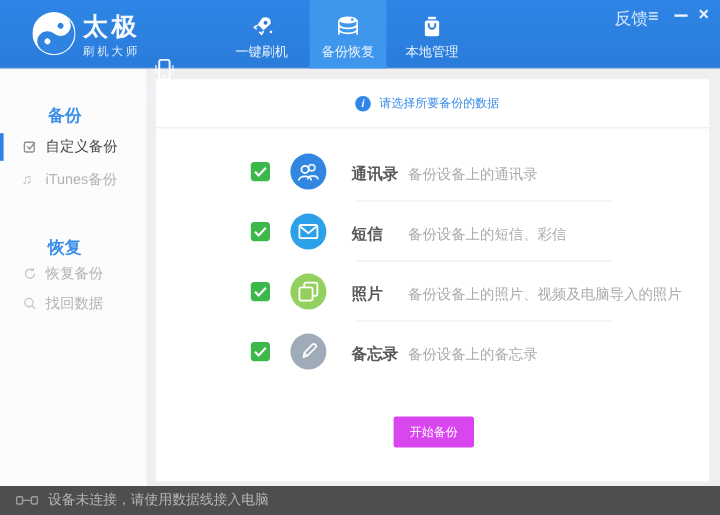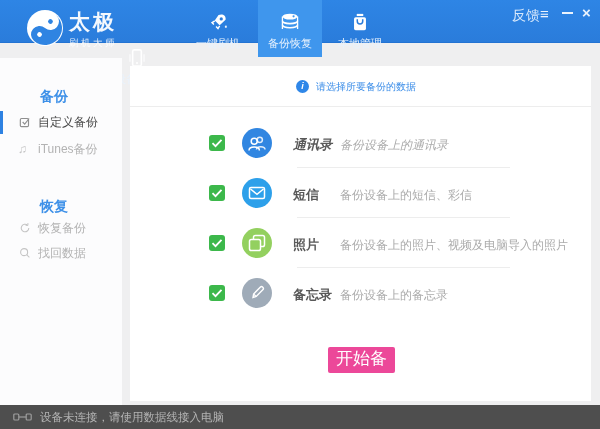--- a/index.html
+++ b/index.html
@@ -1,21 +1,21 @@
 <!DOCTYPE html>
 <html><head>
 <meta charset="utf-8">
 <style>
   * { margin:0; padding:0; box-sizing:border-box; }
   html,body { background:#d8d8d8; }
   body { font-family:"Liberation Sans","DejaVu Sans",sans-serif; }
   .window { position:relative; width:600px; height:429px; background:#efeff0; overflow:hidden; margin:0 auto; }
 
   
-  .topbar { position:absolute; left:0; top:0; width:600px; height:43px;
+  .topbar { position:absolute; left:0; top:0; width:600px; height:57px;
             background:linear-gradient(#2e85e5,#2a7cdb); border-bottom:1px solid #2373d2; }
   .logo { position:absolute; left:27px; top:10px; width:36px; height:36px; }
   .logo-text { position:absolute; left:69px; top:8px; color:#ffffff; }
   .logo-title { font-size:21px; letter-spacing:3px; font-weight:bold; opacity:.95; }
   .logo-sub { font-size:9.5px; letter-spacing:2.5px; opacity:.85; margin-top:1px; }
 
   .tab { position:absolute; top:0; height:57px; width:64px; text-align:center; cursor:pointer; }
   .tab.t0 { left:105px;margin-top:36px; } .tab.t1 { left:186px; } .tab.t2 { left:258px; } .tab.t3 { left:328px; }
   .tab.active { background:#3f96ed; }
   .tab .ticon { display:block; margin:9px auto 1px; width:26px; height:26px; }
@@ -41,30 +41,30 @@
   .side-item .chev { position:absolute; left:88px; top:0; font-size:14px; color:#a8a8a8; }
 
   
   .card { position:absolute; left:130px; top:66px; width:461px; height:335px; background:#ffffff; }
   .card-header { position:absolute; left:0; top:0; width:461px; height:41px; border-bottom:1px solid #ededed; }
   .info-badge { position:absolute; left:166px; top:14px; width:13px; height:13px; border-radius:50%;
                 background:#2f87e8; color:#fff; font-size:9px; font-weight:bold; text-align:center; line-height:13px; font-style:italic; }
   .card-header .htext { position:absolute; left:186px; top:0; line-height:41px; font-size:10px; color:#3b8de8; }
 
   .row { position:absolute; left:0; width:461px; height:50px; }
-  .r0 { top:52px;font-style:italic; } .r1 { top:102px; } .r2 { top:152px; } .r3 { top:202px; }
+  .r0 { top:52px; } .r1 { top:102px; } .r2 { top:152px; } .r3 { top:202px; }
   .row .divider { position:absolute; left:167px; bottom:0; width:213px; height:1px; background:#ededed; }
   .checkbox { position:absolute; left:79px; top:17px; width:16px; height:16px; background:#3cb84b; border-radius:3px; cursor:pointer; }
   .iconcircle { position:absolute; left:112px; top:10px; width:30px; height:30px; border-radius:50%; }
   .iconcircle svg { position:absolute; left:3px; top:3px; }
   .row .title { position:absolute; left:163px; top:18px; font-size:13px; font-weight:bold; color:#595959; }
   .row .desc { position:absolute; left:210px; top:19px; font-size:12px; color:#ababab; white-space:nowrap; }
 
-  .start-btn { position:absolute; left:198px; top:281px; width:67px; height:26px; background:#ec4899;
-               border:none; border-radius:2px; color:#ffffff; font-size:17px; cursor:pointer;
+  .start-btn { position:absolute; left:198px; top:281px; width:67px; height:26px; background:#d946ef;
+               border:none; border-radius:2px; color:#ffffff; font-size:10px; cursor:pointer;
                font-family:"Liberation Sans","DejaVu Sans",sans-serif; }
 
   
   .statusbar { position:absolute; left:0; top:405px; width:600px; height:24px; background:#4e4e4e;text-decoration:underline; }
   .statusbar .usb { position:absolute; left:13px; top:7px; }
   .statusbar .stext { position:absolute; left:40px; top:0; line-height:24px; font-size:11.5px; color:#b4b4b4; }
 </style>
 </head>
 <body>
 

